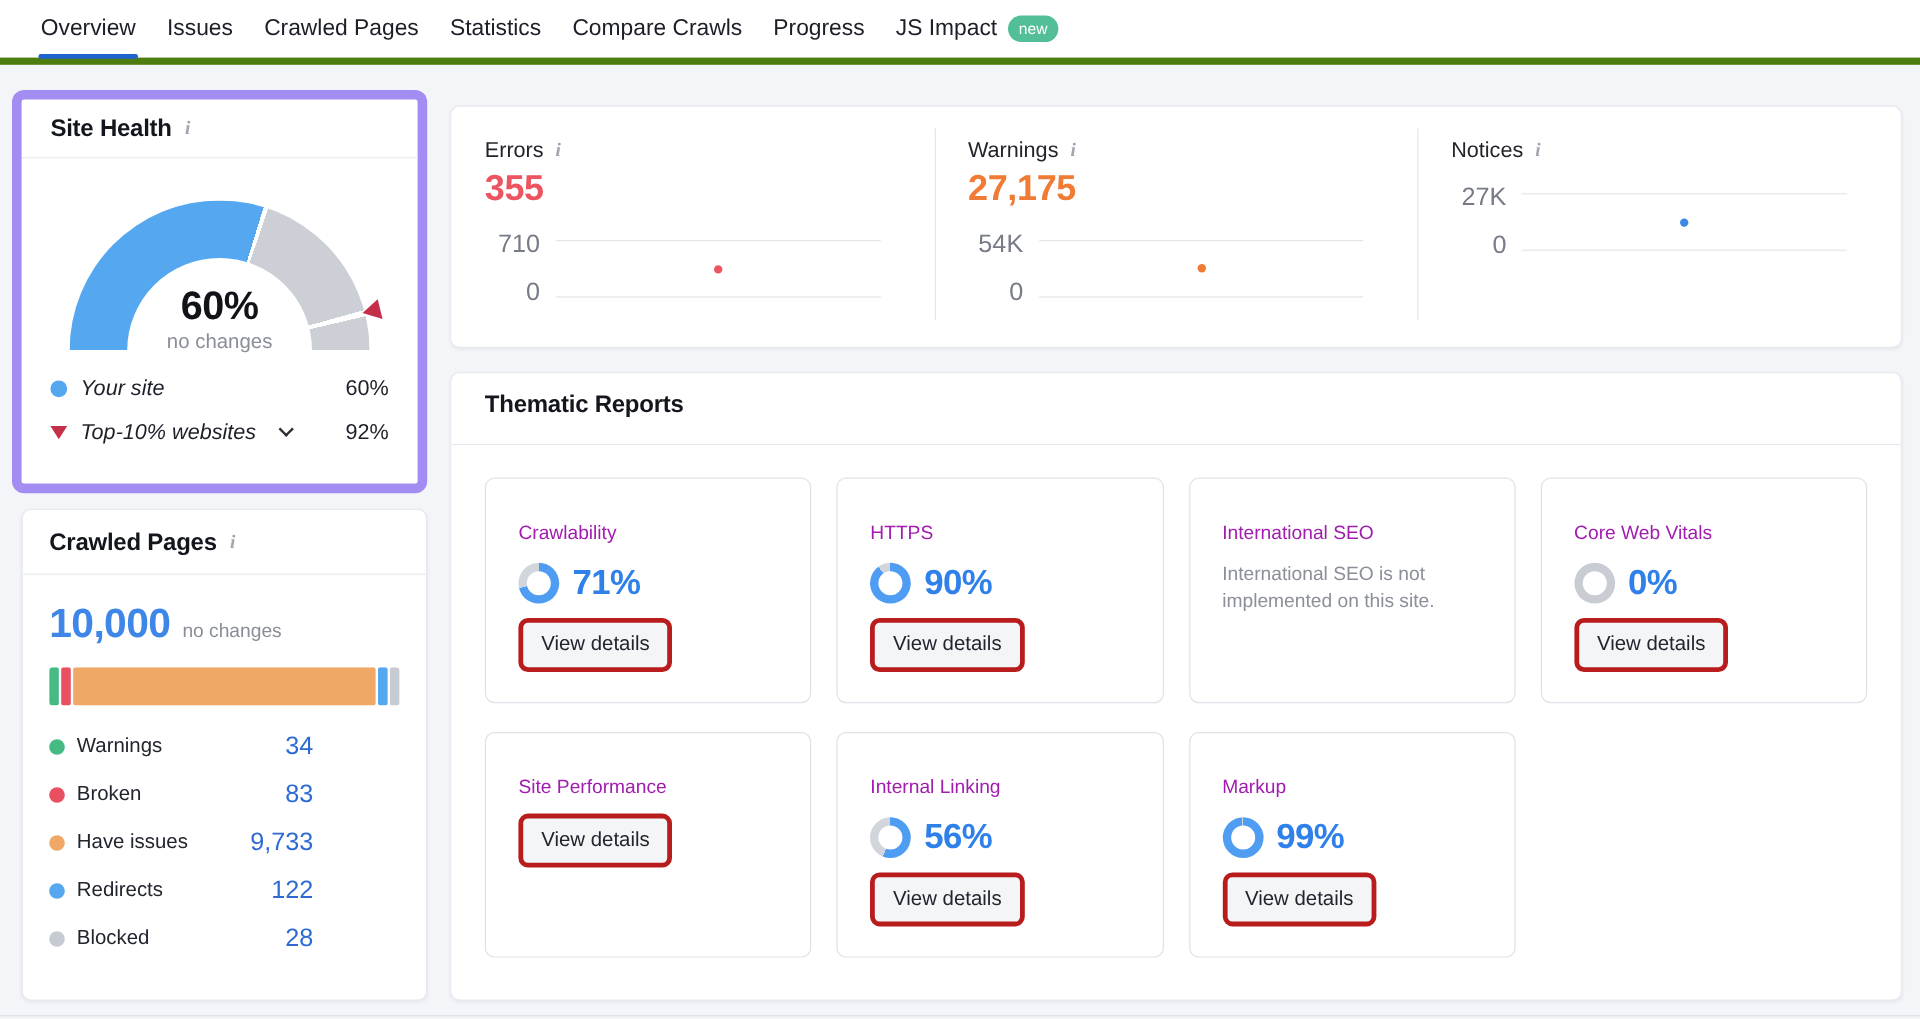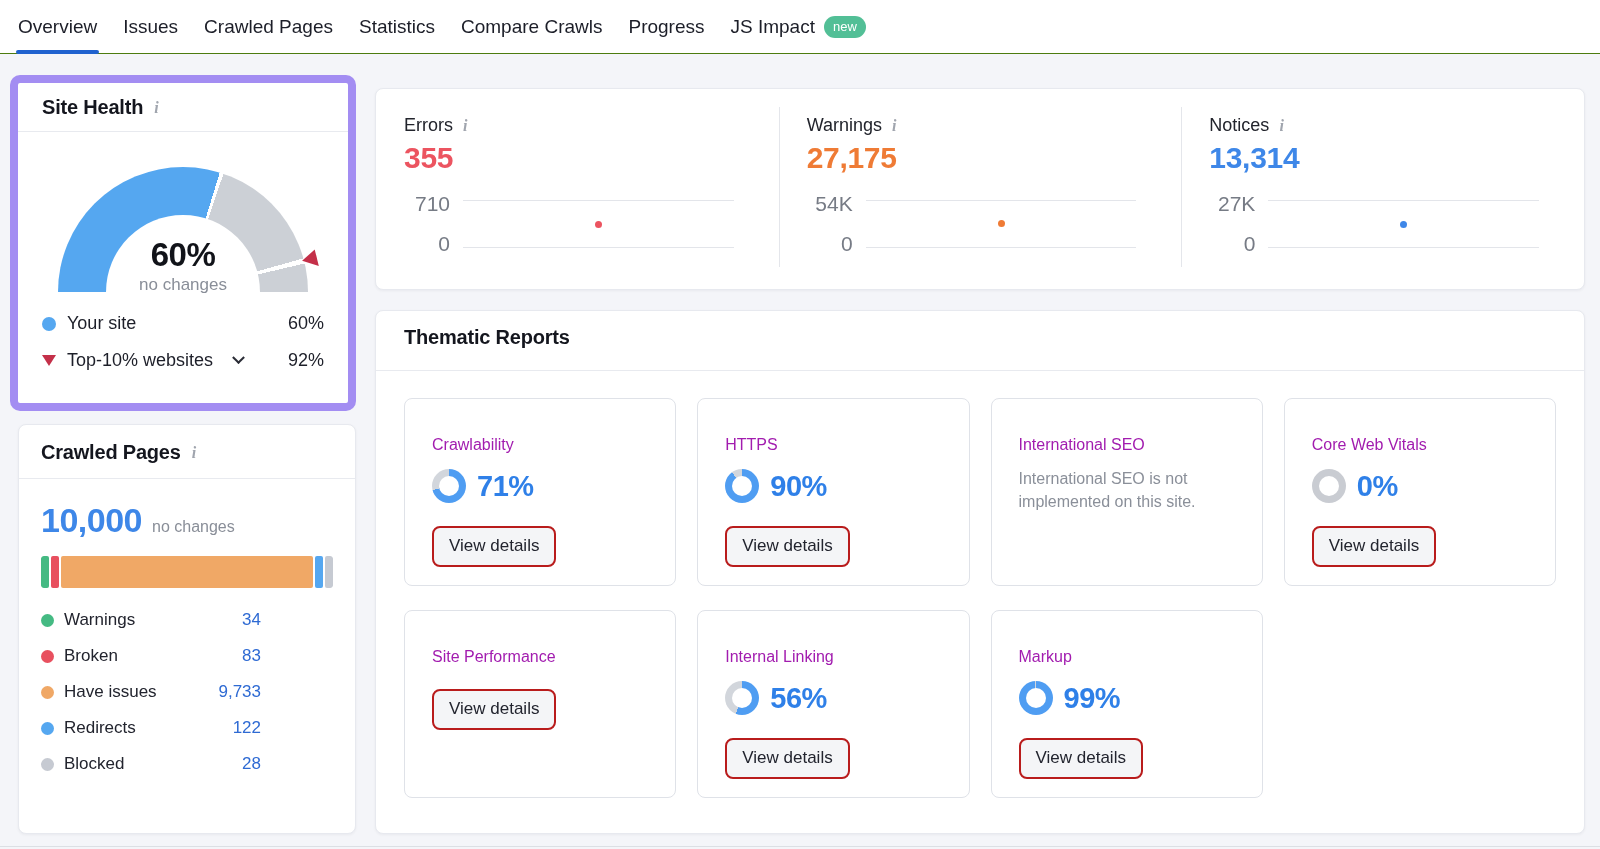--- a/index.html
+++ b/index.html
@@ -2,21 +2,21 @@
 <html><head>
 <meta charset="utf-8">
 <style>
   * { margin:0; padding:0; box-sizing:border-box; }
   html,body { width:1600px; height:849px; }
   body { font-family:"Liberation Sans", sans-serif; background:#f4f5f9; color:#1c1e28; }
   #app { position:relative; width:1600px; height:849px; overflow:hidden; }
 
   
   .nav { position:absolute; left:0; top:0; width:1600px; height:54px; background:#fff;
-         border-bottom:1px solid #4d7c0f; display:flex; align-items:stretch; padding-left:16px; gap:22px; }
+         border-bottom:6px solid #4d7c0f; display:flex; align-items:stretch; padding-left:32px; gap:22px; }
   .tab { display:flex; align-items:center; font-size:19px; color:#1c1e28; position:relative; padding:0 2px; cursor:pointer; white-space:nowrap; }
   .tab.active { font-weight:400; }
   .tab.active::after { content:""; position:absolute; left:0; right:0; bottom:-1px; height:4px; background:#2062cf; border-radius:2px; }
   .new-badge { margin-left:9px; background:#52bf96; color:#fff; font-size:13px; line-height:1;
                padding:4px 9px 5px; border-radius:11px; }
 
   
   .panel { background:#fff; border:1px solid #e7e9ef; border-radius:8px; box-shadow:0 1px 3px rgba(25,28,48,0.05); }
   .panel-header { display:flex; align-items:center; gap:9px; border-bottom:1px solid #e8eaef; }
   .panel-title { font-size:20px; font-weight:700; color:#14161e; letter-spacing:-0.2px; }
@@ -33,21 +33,21 @@
   .gauge-ring { position:absolute; left:0; top:0; width:250px; height:250px; border-radius:50%; }
   .gauge-hole { position:absolute; left:48px; top:48px; width:154px; height:154px; background:#fff; border-radius:50%; }
   .gauge-text { position:absolute; left:0; right:0; bottom:-3px; text-align:center; }
   .gauge-score { font-size:33px; font-weight:700; color:#111319; letter-spacing:-0.5px; }
   .gauge-delta { font-size:17px; color:#898e98; margin-top:1px; }
   .gauge-marker { position:absolute; left:244px; top:84px; width:0; height:0;
                   border-top:8px solid transparent; border-bottom:9px solid transparent;
                   border-right:15px solid #c43049; transform:rotate(-14deg); }
   .sh-legend { padding:21px 24px 0; }
   .sh-legend-row { display:flex; align-items:center; gap:11px; margin-bottom:16px; }
-  .sh-legend-label { font-size:18px; color:#1d1f29; }
+  .sh-legend-label { font-size:18px; color:#1d1f29;font-style:italic; }
   .sh-legend-value { margin-left:auto; font-size:18px; color:#1d1f29; }
   .dot-blue { width:14px; height:14px; border-radius:50%; background:#55a7f0; flex:none; }
   .tri-red { width:0; height:0; border-left:7px solid transparent; border-right:7px solid transparent;
              border-top:11px solid #c43049; flex:none; }
   .chev { display:inline-block; width:9px; height:9px; border-right:2.5px solid #2a2c36;
           border-bottom:2.5px solid #2a2c36; transform:rotate(45deg) translate(-2px,-2px);
           margin-left:10px; cursor:pointer; }
 
   
   .cp { position:absolute; left:18px; top:424px; width:338px; height:410px; }
@@ -55,21 +55,21 @@
   .cp-body { padding:22px 22px 0; }
   .cp-number-row { display:flex; align-items:baseline; gap:10px; }
   .cp-total { font-size:34px; font-weight:700; color:#3e87e8; letter-spacing:-0.5px; }
   .cp-delta { font-size:16px; color:#898e98; }
   .cp-bar { margin-top:16px; height:32px; display:flex; gap:2px; border-radius:3px; overflow:hidden; }
   .cp-bar span { display:block; height:100%; border-radius:2px; }
   .cp-legend { margin-top:22px; width:220px; }
   .cp-legend-row { display:flex; align-items:center; gap:10px; margin-bottom:16px; }
   .cp-legend-dot { width:13px; height:13px; border-radius:50%; flex:none; }
   .cp-legend-label { font-size:17px; color:#22242e; }
-  .cp-legend-value { margin-left:auto; font-size:17px; color:#2e6ad3; cursor:pointer; }
+  .cp-legend-value { margin-left:auto; font-size:21px; color:#2e6ad3; cursor:pointer; }
 
   
   .stats { position:absolute; left:375px; top:88px; width:1210px; height:202px; display:flex; }
   .stat { flex:1; padding:26px 45px 0 28px; position:relative; }
   .stat + .stat::before { content:""; position:absolute; left:0; top:18px; bottom:22px; width:1px; background:#e4e6eb; }
   .stat-label-row { display:flex; align-items:center; gap:8px; }
   .stat-label { font-size:18px; color:#22242c; }
   .stat-value { margin-top:5px; font-size:30px; font-weight:700; letter-spacing:-0.3px; }
   .mini-chart { margin-top:25px; display:flex; gap:13px; }
   .mini-axis { position:relative; width:46px; height:48px; flex:none; }
@@ -83,21 +83,21 @@
   .thematic { position:absolute; left:375px; top:310px; width:1210px; height:524px; }
   .thematic .panel-header { padding:15px 28px 21px; }
   .cards { padding:27px 28px; display:grid; grid-template-columns:repeat(4,1fr); gap:24px 21px; }
   .card { height:188px; border:1px solid #dfe2e8; border-radius:8px; padding:37px 27px 0; background:#fff; }
   .card-title { font-size:16px; color:#a21caf; }
   .score-row { margin-top:15px; display:flex; align-items:center; gap:11px; }
   .donut { width:34px; height:34px; border-radius:50%; position:relative; flex:none; }
   .donut::after { content:""; position:absolute; left:7px; top:7px; width:20px; height:20px; background:#fff; border-radius:50%; }
   .percent { font-size:29px; font-weight:700; color:#2f80e8; letter-spacing:-0.5px; }
   .card-msg { margin-top:13px; font-size:16px; color:#8a8f99; line-height:1.45; max-width:215px; }
-  .view-btn { margin-top:23px; display:inline-block; padding:8px 15px 9px; border:2px solid #b91c1c;
+  .view-btn { margin-top:12px; display:inline-block; padding:8px 15px 9px; border:4px solid #b91c1c;
               border-radius:8px; background:#f4f5f7; font-size:17px; color:#22242e; cursor:pointer; }
 
   .bottom-line { position:absolute; left:0; top:846px; width:1600px; height:1px; background:#dcdfe4; }
 </style>
 </head>
 <body>
 
 <div id="app">
 
   <div class="nav">
@@ -236,21 +236,20 @@
         <div class="mini-plot">
           <span class="mini-dot" style="background: rgb(239, 123, 53); left: calc(50% - 3.5px); top: calc(49.6759% - 3.5px);"></span>
         </div>
       </div>
     </div>
     <div class="stat">
       <div class="stat-label-row">
         <span class="stat-label">Notices</span>
         <span class="info-i">i</span>
       </div>
-      <div class="stat-value" style="color: rgb(62, 135, 232);">13,314</div>
       <div class="mini-chart">
         <div class="mini-axis">
           <span class="amax">27K</span>
           <span class="amin">0</span>
         </div>
         <div class="mini-plot">
           <span class="mini-dot" style="background: rgb(62, 135, 232); left: calc(50% - 3.5px); top: calc(50.6889% - 3.5px);"></span>
         </div>
       </div>
     </div>

